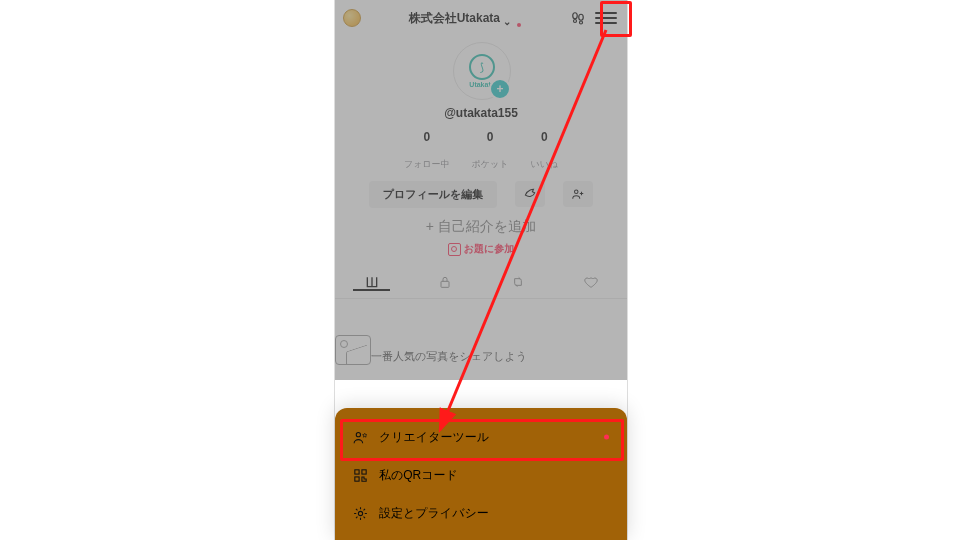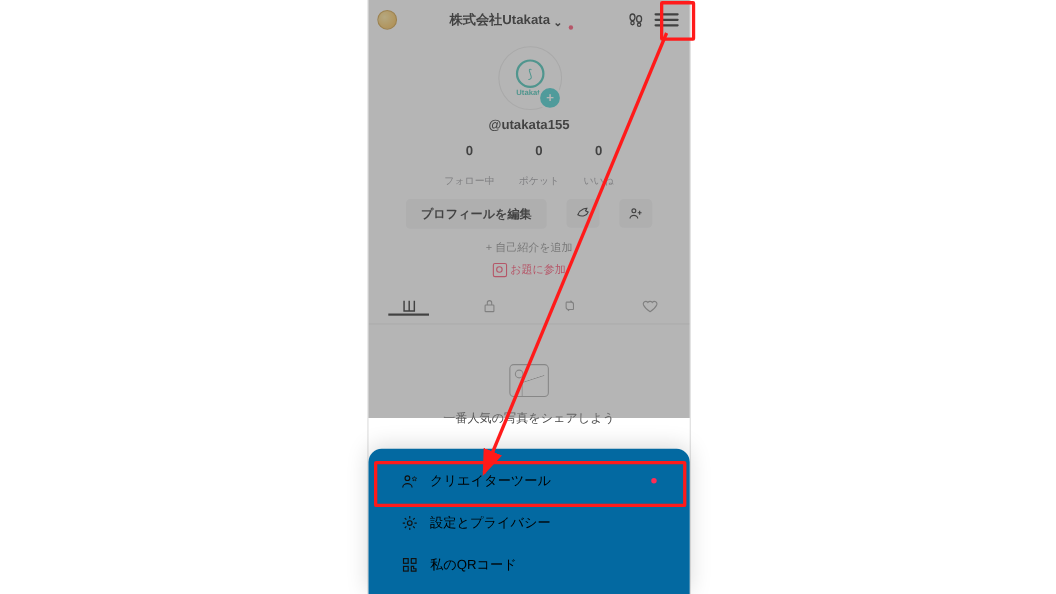--- a/index.html
+++ b/index.html
@@ -23,35 +23,35 @@
   .plus-badge{position:absolute;right:-2px;bottom:-2px;width:18px;height:18px;border-radius:50%;background:#1fc6c6;border:2px solid #fff;display:flex;align-items:center;justify-content:center;color:#fff;font-size:12px;font-weight:700}
   .handle{font-size:12px;font-weight:700;margin-top:8px}
   .stats{display:flex;gap:22px;margin-top:10px}
   .stat{display:flex;flex-direction:column;align-items:center}
   .stat-n{font-size:12px;font-weight:700}
   .stat-l{font-size:9px;color:#86868b;margin-top:14px}
   .actions{display:flex;gap:18px;margin-top:10px}
   .edit-btn{background:#f1f1f2;border:none;border-radius:4px;padding:6px 14px;font-size:11px;font-weight:600}
   .pill{width:30px;height:26px;border-radius:4px;background:#f1f1f2;display:flex;align-items:center;justify-content:center}
   .pill svg{width:14px;height:14px}
-  .addbio{font-size:10px;color:#7a7a7a;margin-top:10px}
-  .topic{display:flex;align-items:center;gap:3px;font-size:10px;color:#ff2d55;margin-top:6px;font-weight:400}
+  .addbio{font-size:14px;color:#7a7a7a;margin-top:10px}
+  .topic{display:flex;align-items:center;gap:3px;font-size:10px;color:#ff2d55;margin-top:6px;font-weight:700}
   .topic-cam{width:11px;height:11px;border:1px solid #ff2d55;border-radius:2px;display:flex;align-items:center;justify-content:center}
   .topic-cam::after{content:"";width:4px;height:4px;border-radius:50%;border:1px solid #ff2d55}
   .tabs{display:flex;justify-content:space-around;align-items:center;height:32px;margin-top:10px;border-bottom:1px solid #e8e8e8;z-index:1;position:relative}
   .tab{width:25%;display:flex;justify-content:center;align-items:center;position:relative}
   .tab svg{width:16px;height:16px;stroke:#8a8a8a;fill:none;stroke-width:1.5}
   .tab.active svg{stroke:#000}
   .tab.active::after{content:"";position:absolute;bottom:-1px;left:25%;right:25%;height:2px;background:#000}
-  .feed{display:flex;flex-direction:column;align-items:center;padding-top:36px;z-index:1;position:relative}
+  .feed{display:flex;align-items:center;padding-top:36px;z-index:1;position:relative}
   .photo-ic{width:34px;height:28px;border:1.5px solid #9a9a9a;border-radius:4px;position:relative}
   .photo-ic::before{content:"";position:absolute;left:4px;top:4px;width:6px;height:6px;border-radius:50%;border:1.5px solid #9a9a9a}
   .photo-ic::after{content:"";position:absolute;right:3px;bottom:3px;left:10px;top:12px;border-top:1.5px solid #9a9a9a;border-left:1.5px solid #9a9a9a;transform:skewY(-18deg);border-radius:2px 0 0 0}
   .feed-txt{font-size:11px;color:#4a4a4a;margin-top:12px}
-  .sheet{position:absolute;left:0;right:0;bottom:0;background:#0369a1;border-radius:12px 12px 0 0;box-shadow:0 -2px 20px rgba(0,0,0,.15);z-index:5;padding:10px 12px 8px}
+  .sheet{position:absolute;left:0;right:0;bottom:0;background:#a16207;border-radius:12px 12px 0 0;box-shadow:0 -2px 20px rgba(0,0,0,.15);z-index:5;padding:10px 0 8px}
   .sheet-item{display:flex;align-items:center;gap:10px;padding:10px 16px;font-size:12px;position:relative}
   .sheet-item .ic{width:18px;height:18px;display:flex;align-items:center;justify-content:center}
   .sheet-item .ic svg{width:17px;height:17px;stroke:#111;fill:none;stroke-width:1.5}
   .dot-ind{position:absolute;right:18px;top:50%;width:5px;height:5px;border-radius:50%;background:#ff2d55;transform:translateY(-50%)}
   .hl{position:absolute;border:3px solid #ff1a1a;border-radius:2px;z-index:10;pointer-events:none}
   .hl-menu{left:600px;top:1px;width:26px;height:30px}
   .hl-pocket{left:340px;top:419px;width:278px;height:36px}
   .arrow-svg{position:absolute;left:334px;top:0;width:292px;height:540px;z-index:9;pointer-events:none}
 </style>
 </head>
@@ -170,36 +170,36 @@
               <path d="M3 20c0-3 3-5 6-5s6 2 6 5"></path>
               <path d="M18 6l.9 1.8 2 .3-1.5 1.4.4 2-1.8-1-1.8 1 .4-2L15 8.1l2-.3z" stroke-width="1"></path>
             </svg>
           </span>
         <span>クリエイターツール</span>
         <span class="dot-ind"></span>
       </div>
       <div class="sheet-item">
         <span class="ic">
             <svg viewBox="0 0 24 24">
-              <circle cx="12" cy="12" r="3"></circle>
-              <path d="M12 3v3M12 18v3M3 12h3M18 12h3M5.6 5.6l2.1 2.1M16.3 16.3l2.1 2.1M18.4 5.6l-2.1 2.1M7.7 16.3l-2.1 2.1"></path>
-            </svg>
-          </span>
-        <span>設定とプライバシー</span>
-      </div>
-      <div class="sheet-item">
-        <span class="ic">
-            <svg viewBox="0 0 24 24">
               <rect x="4" y="4" width="6" height="6"></rect>
               <rect x="14" y="4" width="6" height="6"></rect>
               <rect x="4" y="14" width="6" height="6"></rect>
               <path d="M14 14h3v3h3v3h-6z"></path>
             </svg>
           </span>
         <span>私のQRコード</span>
+      </div>
+      <div class="sheet-item">
+        <span class="ic">
+            <svg viewBox="0 0 24 24">
+              <circle cx="12" cy="12" r="3"></circle>
+              <path d="M12 3v3M12 18v3M3 12h3M18 12h3M5.6 5.6l2.1 2.1M16.3 16.3l2.1 2.1M18.4 5.6l-2.1 2.1M7.7 16.3l-2.1 2.1"></path>
+            </svg>
+          </span>
+        <span>設定とプライバシー</span>
       </div>
     </div>
 
   </div>
 
   <div class="hl hl-menu"></div>
   <div class="hl hl-pocket"></div>
 
   <svg class="arrow-svg" viewBox="0 0 292 540">
     <defs>

